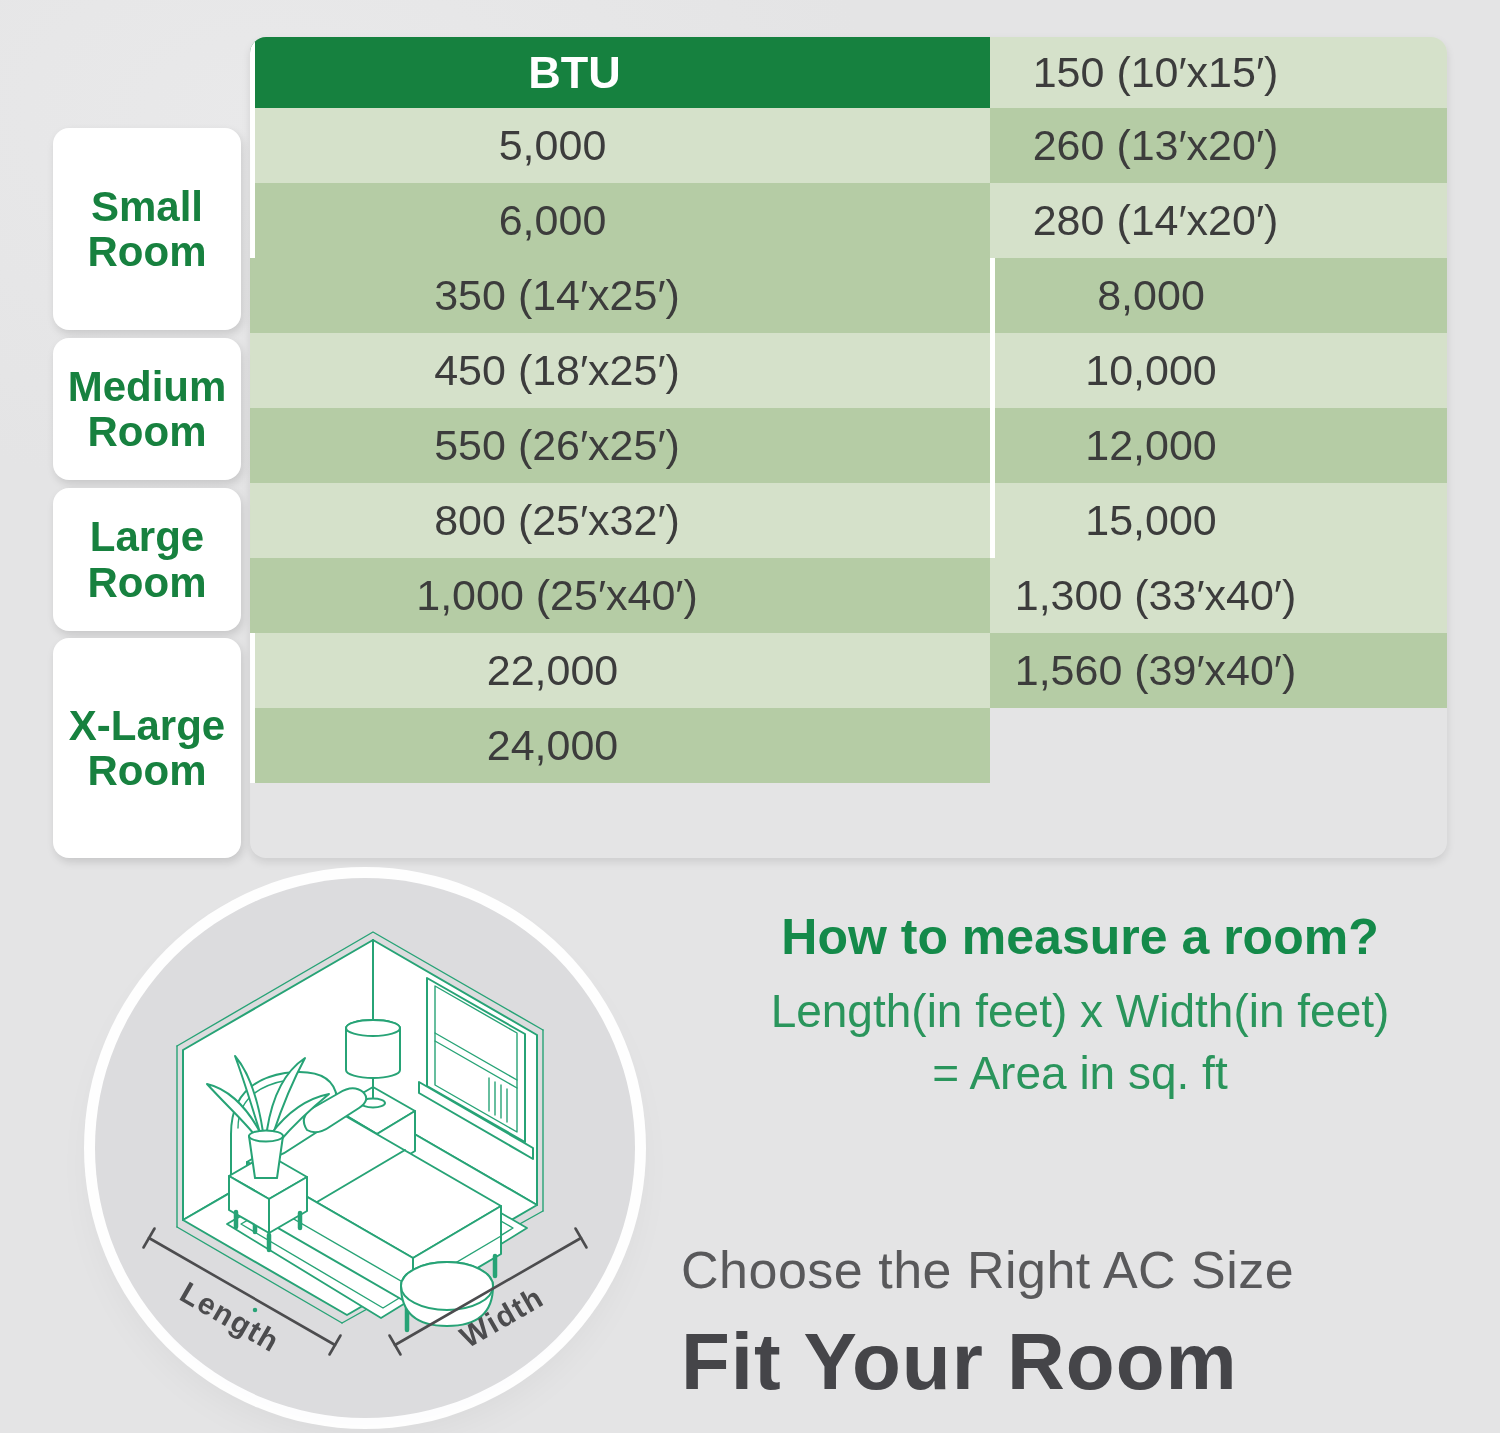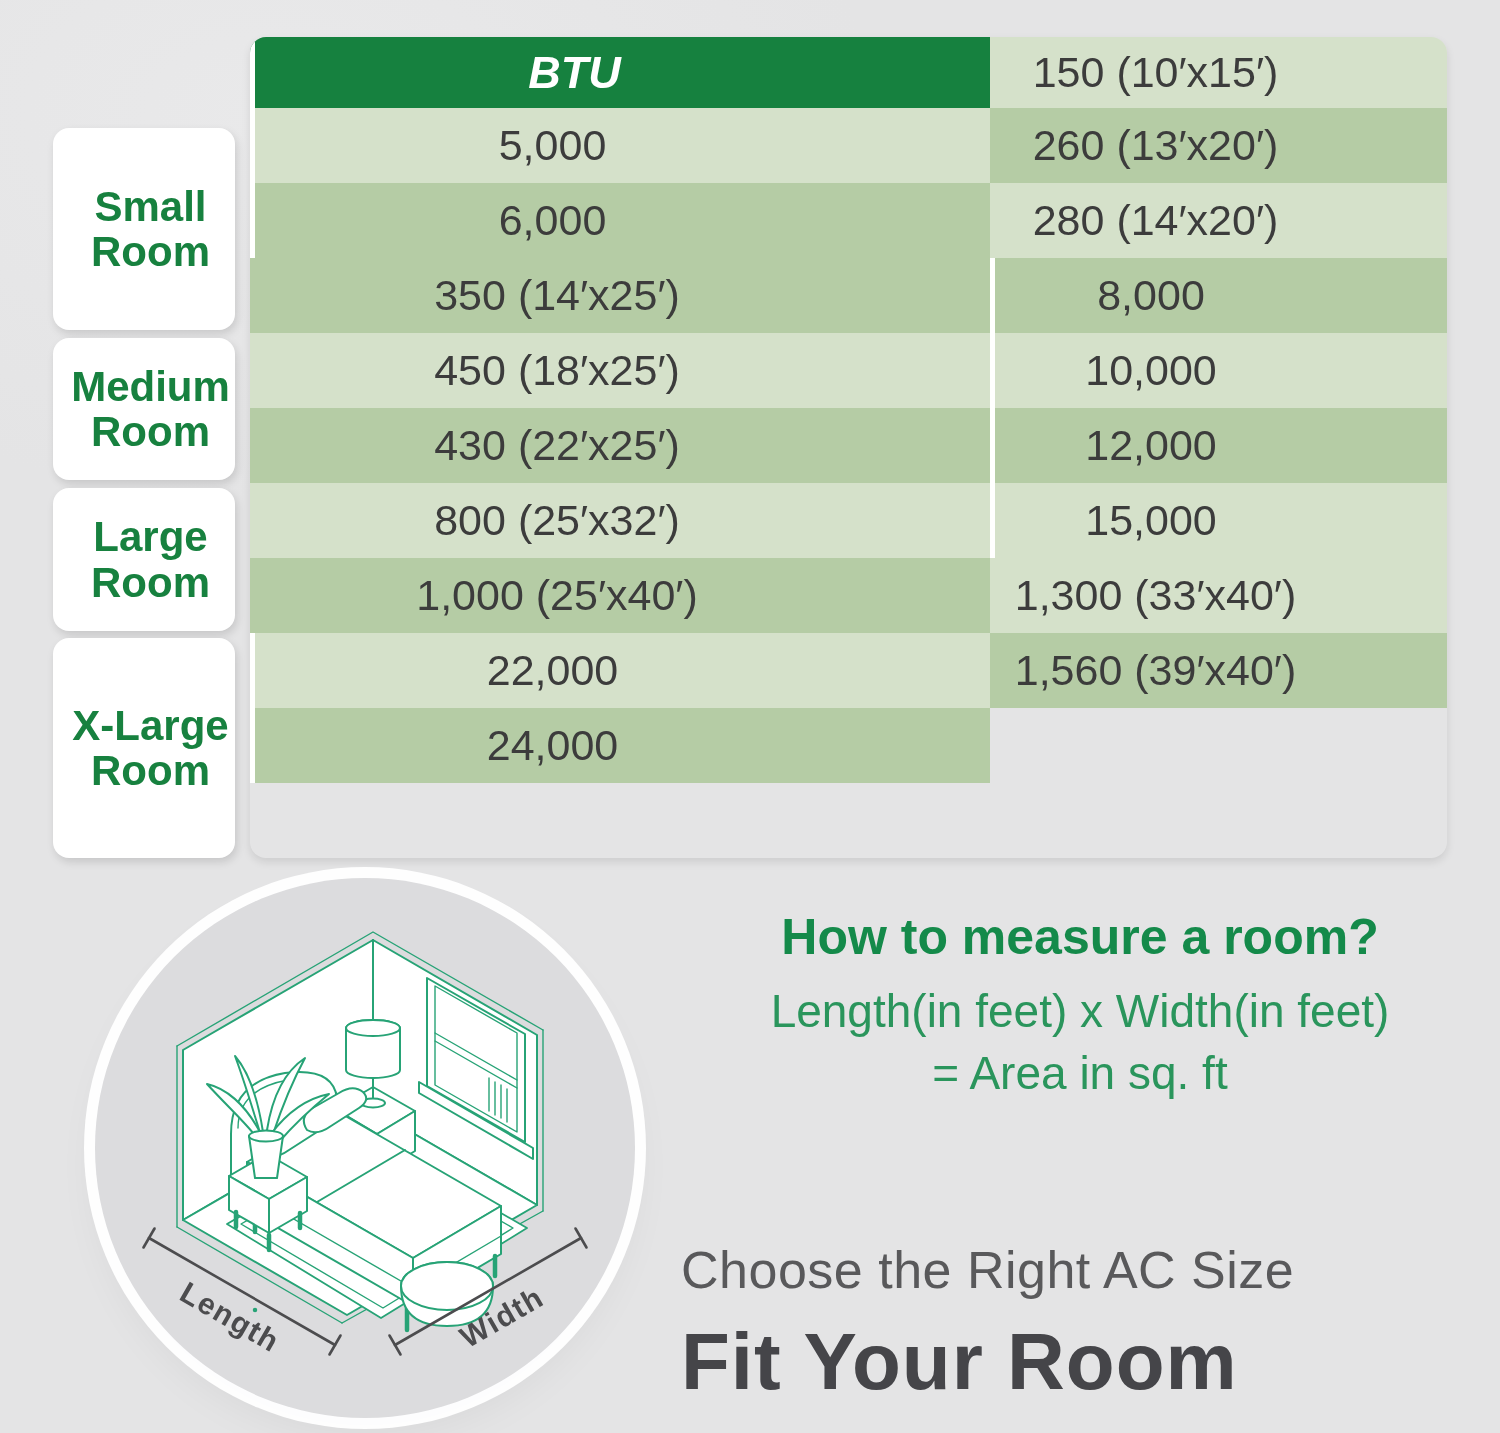--- a/index.html
+++ b/index.html
@@ -19,38 +19,38 @@
     grid-template-rows:71px repeat(10,75px);
     border-radius:16px;overflow:hidden;
     box-shadow:0 4px 8px rgba(0,0,0,.10);
   }
   .th{
     background:var(--header-green,#16813f);
     color:#fff;font-weight:700;font-size:45px;
     display:flex;align-items:center;justify-content:center;
   }
   .th.col2,.td.col2{border-left:5px solid #fff;}
-  .th.col2{padding-right:96px;font-style:italic;}
+  .th.col2{padding-right:96px;}
   .td{
     display:flex;align-items:center;justify-content:center;
     font-size:43px;color:var(--row-text,#3c3c3c);font-weight:400;
   }
   .td.col1{padding-right:126px;}
   .td.col2{padding-right:140px;}
   .td.light{background:var(--row-light,#d5e1ca);}
   .td.dark{background:var(--row-dark,#b5cca5);}
 
   
   .group-card{
-    position:absolute;left:53px;width:169px;
+    position:absolute;left:53px;width:188px;
     background:#fff;border-radius:16px;
     box-shadow:2px 4px 8px rgba(0,0,0,.13);
     display:flex;flex-direction:column;justify-content:center;align-items:center;
     color:var(--label-green,#17813f);
-    font-weight:700;font-size:42px;line-height:1.08;text-align:center;padding-left:13px;
+    font-weight:700;font-size:42px;line-height:1.08;text-align:center;
   }
 
   
   .circle{
     position:absolute;left:95px;top:878px;width:540px;height:540px;
     border-radius:50%;
     background:var(--circle-gray,#dcdcde);
     box-shadow:0 0 0 11px rgba(255,255,255,.95), 0 18px 40px rgba(0,0,0,.05);
   }
   .circle svg{position:absolute;left:0;top:0;width:540px;height:540px;}
@@ -82,21 +82,21 @@
 
   <div class="td col1 light">150 (10′x15′)</div>
       <div class="td col2 light">5,000</div>
       <div class="td col1 dark">260 (13′x20′)</div>
       <div class="td col2 dark">6,000</div>
       <div class="td col1 light">280 (14′x20′)</div>
       <div class="td col1 dark">350 (14′x25′)</div>
       <div class="td col2 dark">8,000</div>
       <div class="td col1 light">450 (18′x25′)</div>
       <div class="td col2 light">10,000</div>
-      <div class="td col1 dark">430 (22′x25′)</div>
+      <div class="td col1 dark">550 (26′x25′)</div>
       <div class="td col2 dark">12,000</div>
       <div class="td col1 light">800 (25′x32′)</div>
       <div class="td col2 light">15,000</div>
       <div class="td col1 dark">1,000 (25′x40′)</div>
       <div class="td col1 light">1,300 (33′x40′)</div>
       <div class="td col2 light">22,000</div>
       <div class="td col1 dark">1,560 (39′x40′)</div>
       <div class="td col2 dark">24,000</div>
     </div>
 

